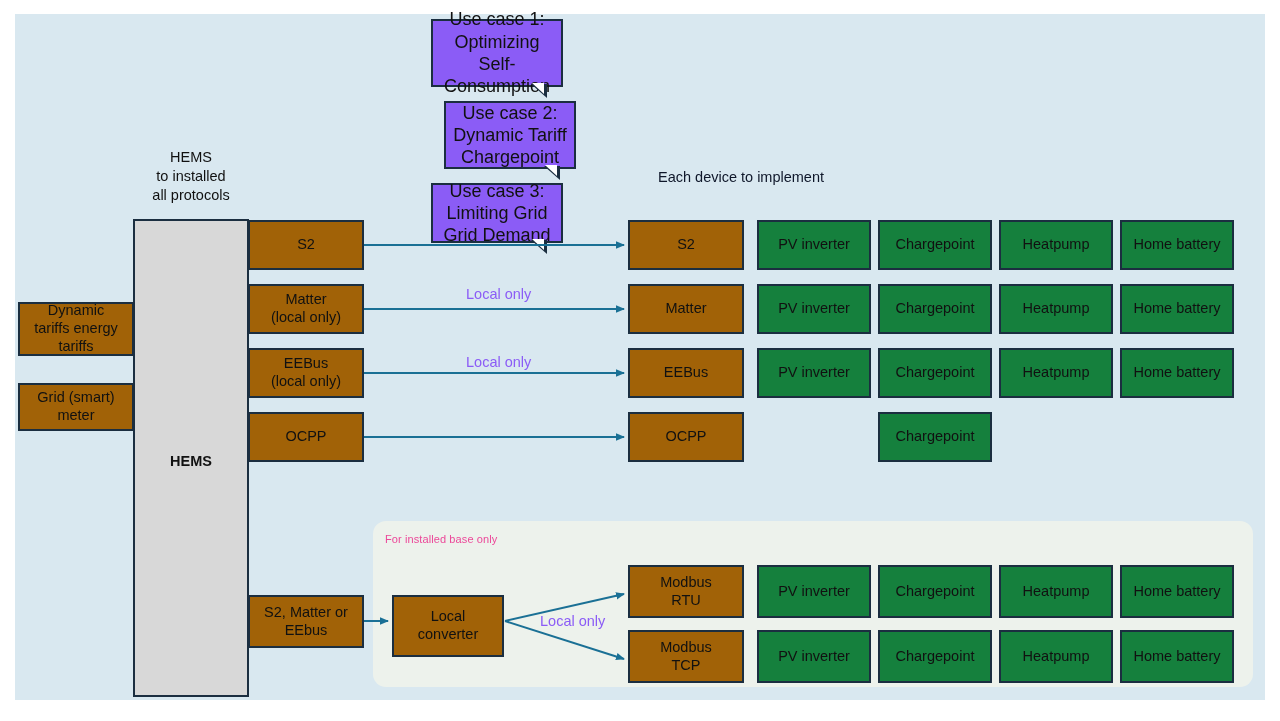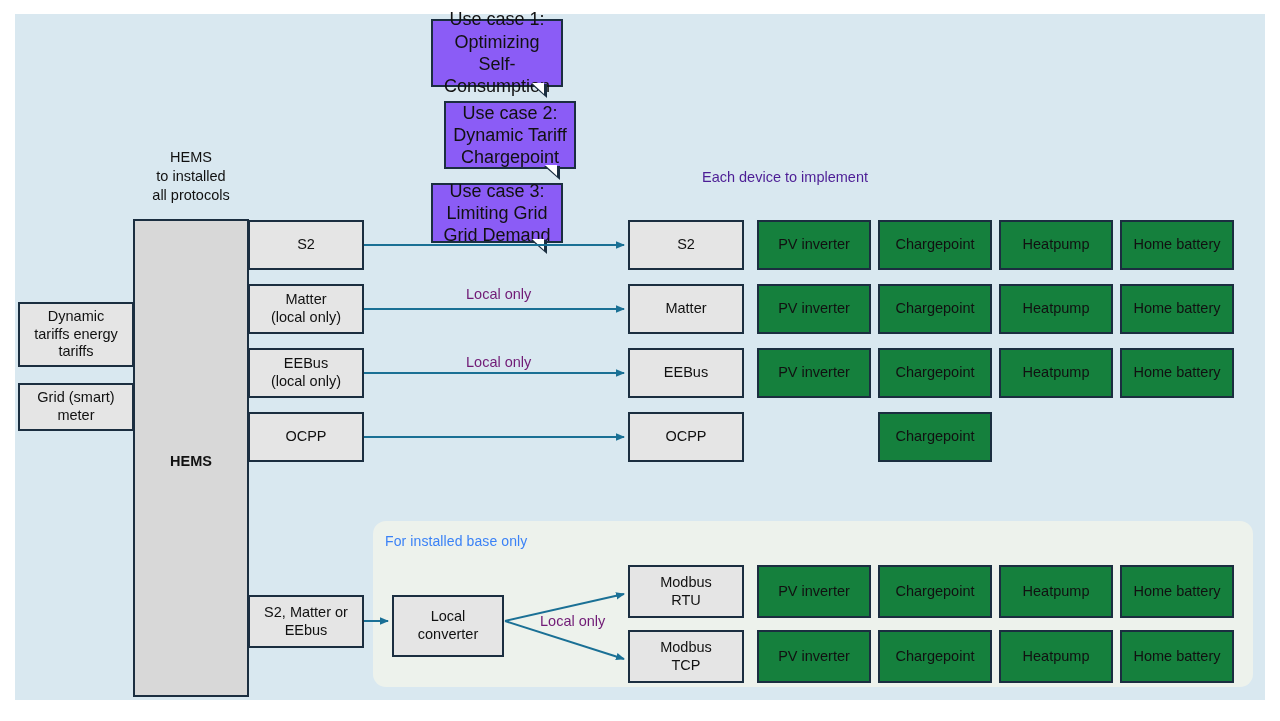--- a/index.html
+++ b/index.html
@@ -33,31 +33,31 @@
     top: 521px;
     width: 880px;
     height: 166px;
     background: #edf2ec;
     border-radius: 13px;
   }
   .green-panel-label {
     position: absolute;
     left: 385px;
     top: 533px;
-    font-size: 14px;
-    color: #3b82f6;
+    font-size: 11px;
+    color: #ec4899;
     letter-spacing: 0.1px;
   }
 
   
   .box {
     position: absolute;
     box-sizing: border-box;
     border: 2px solid #1b2e40;
-    background: #e5e5e5;
+    background: #a16207;
     display: flex;
     align-items: center;
     justify-content: center;
     text-align: center;
     font-size: 14.5px;
     color: #111111;
     line-height: 1.22;
     padding: 2px 4px;
   }
   .box.grey {
@@ -88,27 +88,26 @@
     left: 133px;
     width: 116px;
     top: 148px;
     text-align: center;
     font-size: 14.5px;
     color: #111111;
     line-height: 1.3;
   }
   .right-caption {
     position: absolute;
-    left: 628px;
+    left: 658px;
     top: 168px;
     width: 240px;
     font-size: 14.5px;
-    color: #4c1d95;
+    color: #0f172a;
     line-height: 1.3;
-    text-align: right;
   }
 
   
   .bubble {
     position: absolute;
     box-sizing: border-box;
     border: 2px solid #1b2e40;
     background: #8b5cf6;
     display: flex;
     align-items: center;
@@ -135,21 +134,21 @@
     width: 0;
     height: 0;
     border-left: 12px solid transparent;
     border-top: 11px solid #ffffff;
   }
 
   
   .arrow-label {
     position: absolute;
     font-size: 14.5px;
-    color: #701a75;
+    color: #8b5cf6;
     white-space: nowrap;
   }
   svg.overlay {
     position: absolute;
     left: 0;
     top: 0;
     width: 1280px;
     height: 721px;
     pointer-events: none;
   }
@@ -195,21 +194,21 @@
     <div>
       <div>Use case 3:</div>
       <div>Limiting Grid</div>
       <div>Grid Demand</div>
     </div>
     <span class="tail"></span>
     <span class="tail-inner"></span>
   </div>
 
 
-  <div class="box" style="left:18px; top:302px; width:116px; height:65px;">
+  <div class="box" style="left:18px; top:302px; width:116px; height:54px;">
     <div>
       <div>Dynamic</div>
       <div>tariffs energy</div>
       <div>tariffs</div>
     </div>
   </div>
 
   <div class="box" style="left:18px; top:383px; width:116px; height:48px;">
     <div>
       <div>Grid (smart)</div>

